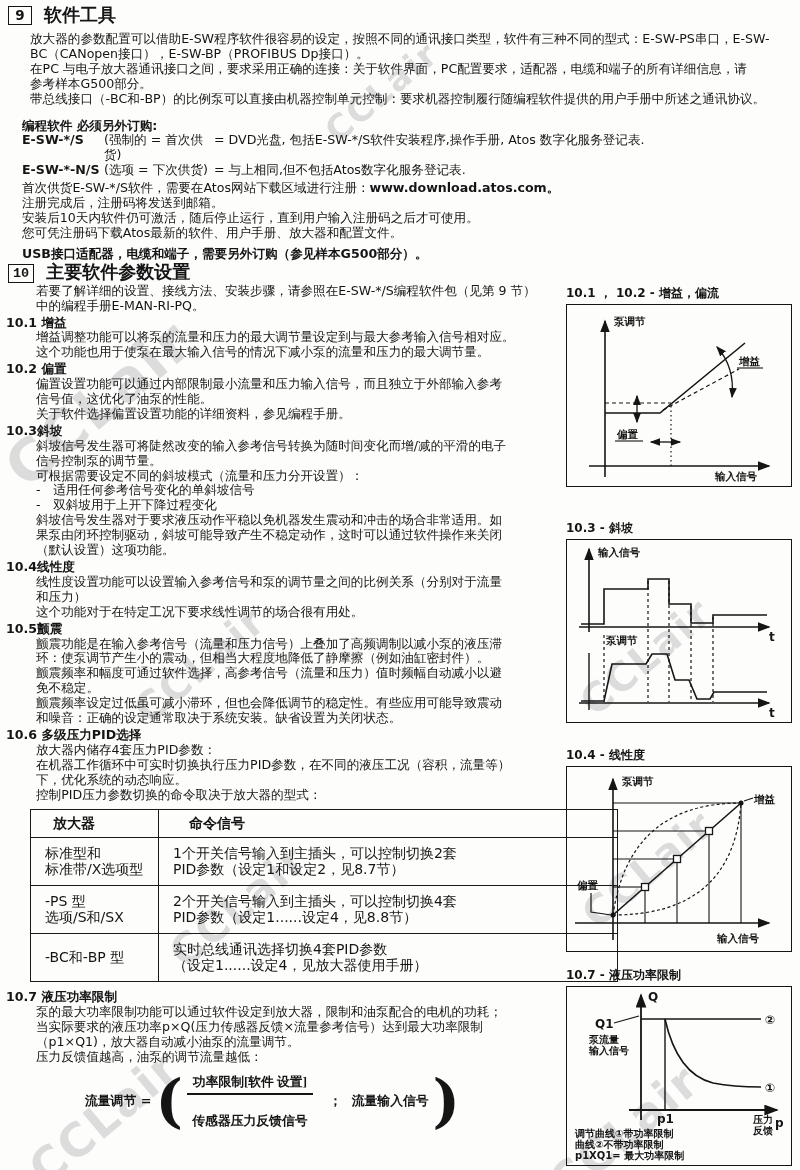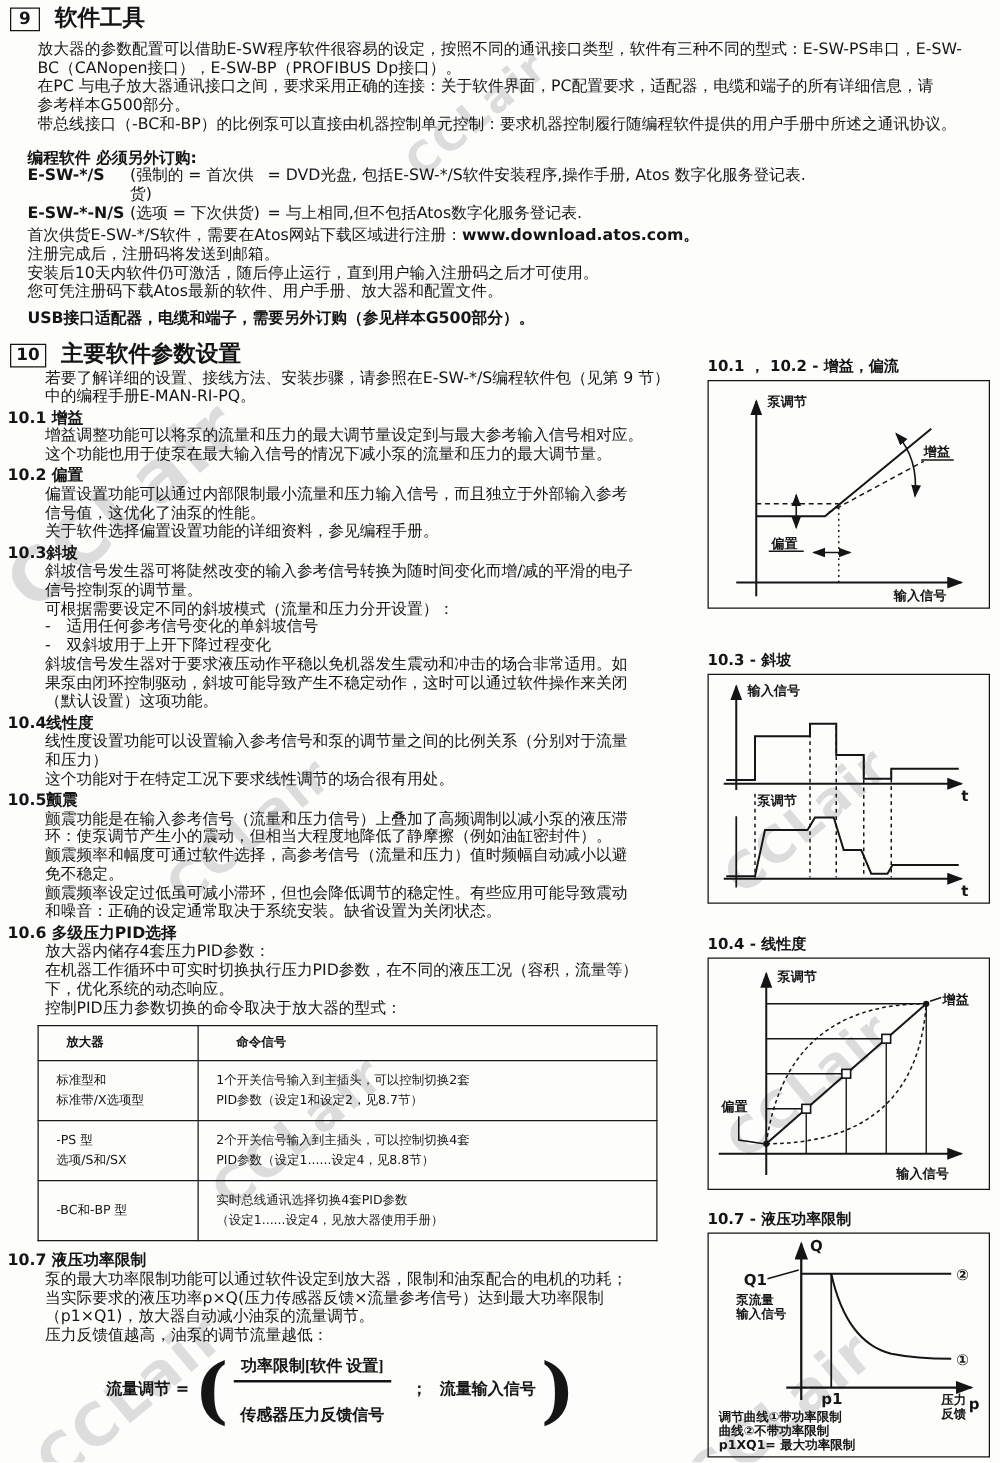--- a/index.html
+++ b/index.html
@@ -14,26 +14,26 @@
   .sec-title{font-weight:bold;font-size:18px;}
   .sec9-head{padding-top:6px;}
   .p1{margin:7px 0 0 30px;}
   .order{margin:12px 0 0 22px;}
   .sw-row{display:flex;}
   .sw-model{width:82px;font-weight:bold;}
   .sw-type{width:110px;}
   .sw-desc{flex:1;}
   .reg{margin:3px 0 0 22px;}
   .usb{margin:6px 0 0 22px;}
-  .sec10-head{margin-top:13px;}
+  .sec10-head{margin-top:2px;font-family:Liberation Mono, monospace;}
   .intro{margin:1px 0 0 36px;}
   .subsec{margin-top:2px;}
   .sub-head{margin-left:6px;font-weight:bold;}
   .sub-body{margin-left:36px;}
-  table.pid{border-collapse:collapse;margin:6px 0 0 30px;width:496px;font-size:10px;background:transparent;}
+  table.pid{border-collapse:collapse;margin:6px 0 0 30px;width:588px;font-size:14px;background:transparent;}
   table.pid th,table.pid td{border:1.6px solid #1a1a1a;vertical-align:middle;line-height:15.5px;}
   table.pid th{font-weight:bold;text-align:left;padding:6px 6px 6px 22px;}
   table.pid th.cmd{padding-left:30px;}
   table.pid td{padding:8px 6px 8px 14px;}
   .s107{margin-top:8px;}
   .formula{display:flex;align-items:center;margin:10px 0 0 85px;font-weight:bold;font-size:12.8px;}
   .f-paren{font-family:"DejaVu Serif","Liberation Serif",serif;font-size:58px;font-weight:bold;line-height:.85;margin:0 4px;}
   .f-frac{display:inline-flex;flex-direction:column;text-align:center;font-family:Liberation Serif, serif;}
   .f-num{border-bottom:2px solid #151515;padding:0 6px 4px;}
   .f-den{padding-top:19px;}

